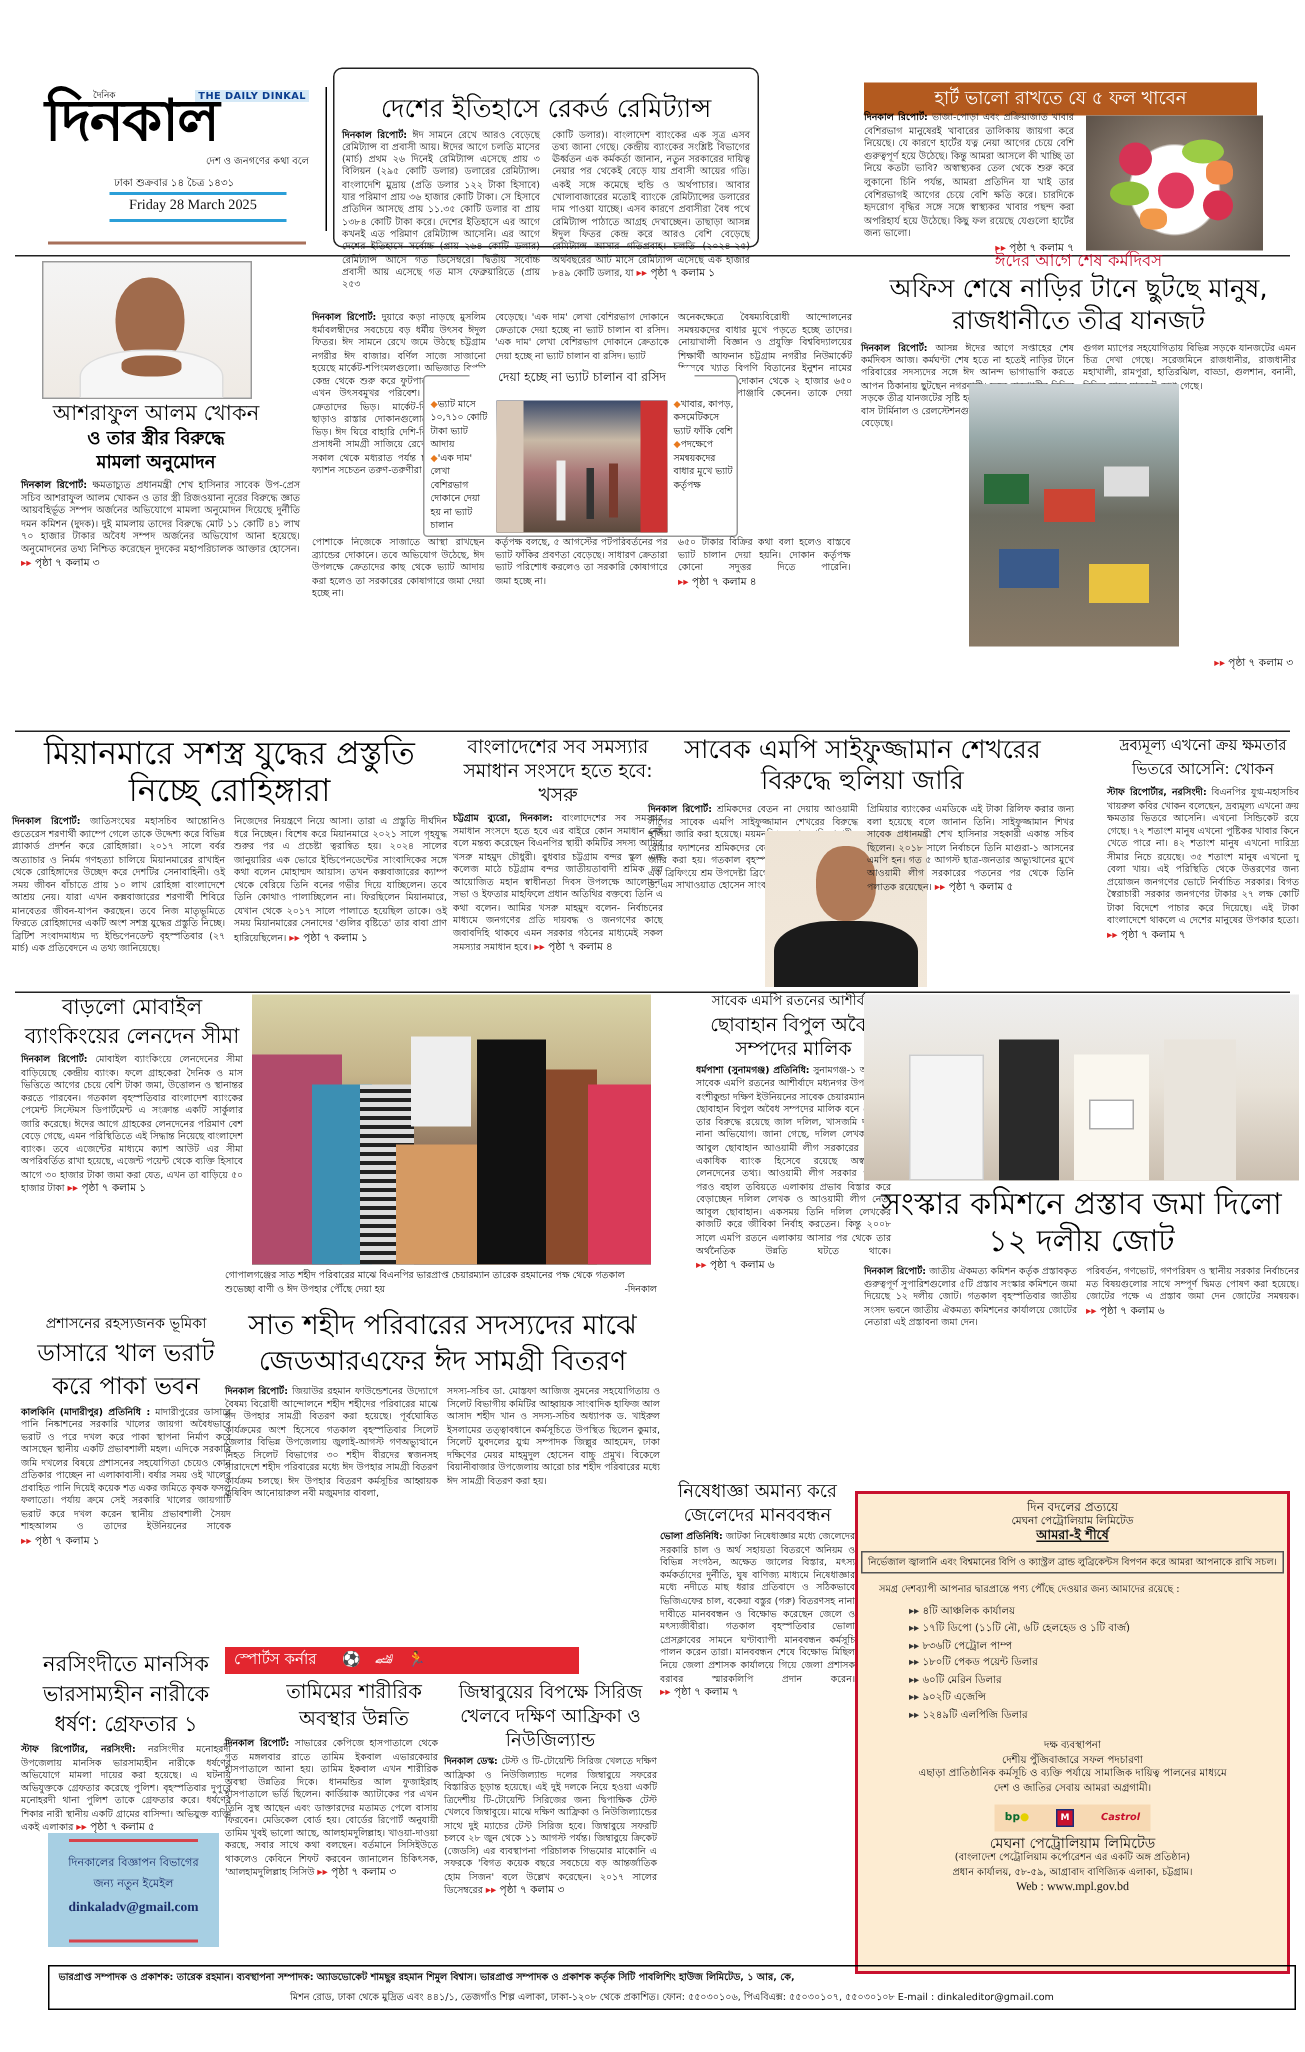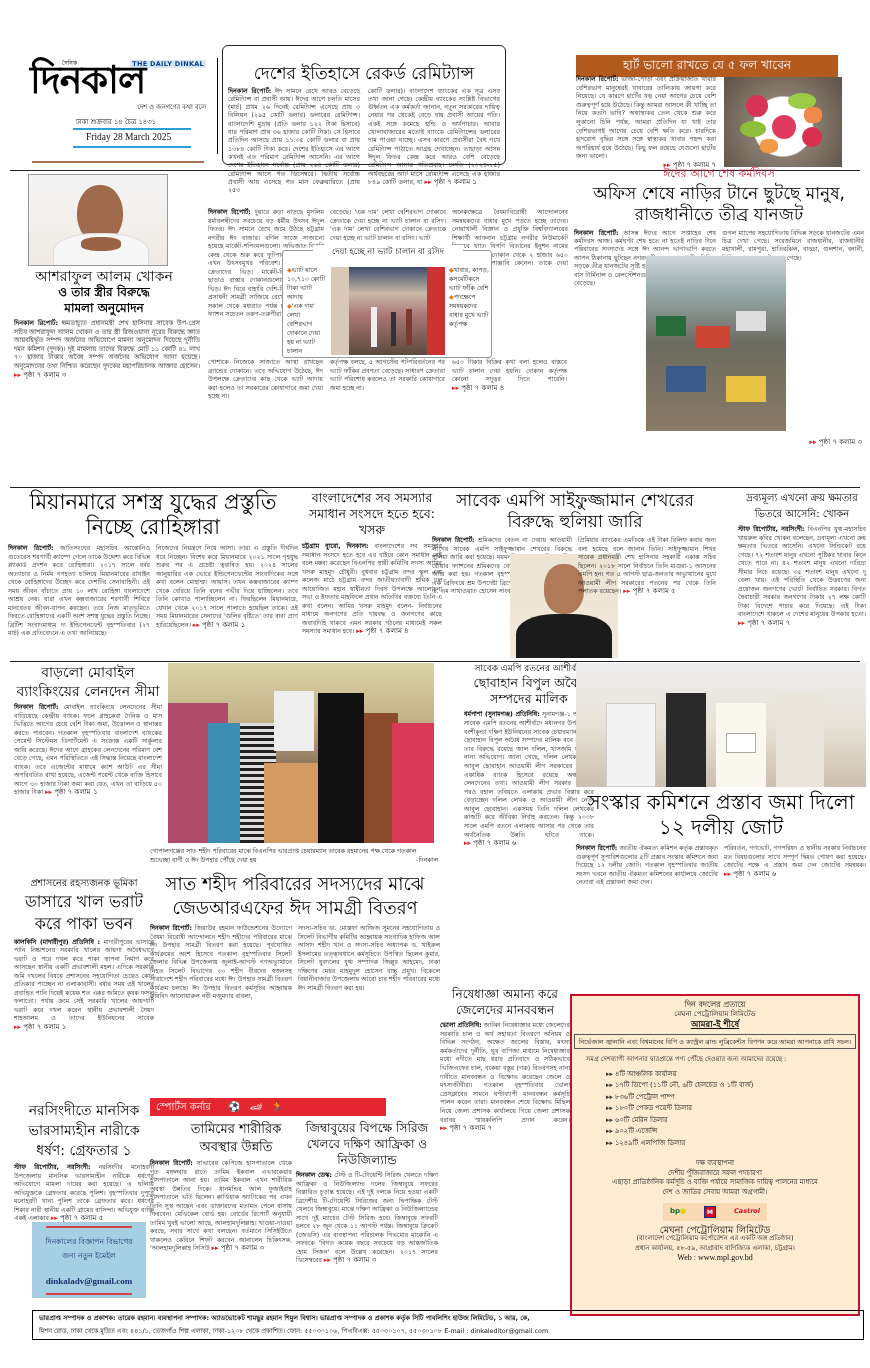--- a/index.html
+++ b/index.html
@@ -220,21 +220,21 @@
 
 <div class="abs" style="left:14px;top:1100px;width:140px;height:130px;">
   <div class="hl" style="font-size:14px;font-weight:normal;line-height:20px;">নরসিংদীতে মানসিক ভারসাম্যহীন নারীকে ধর্ষণ: গ্রেফতার ১</div>
   <div class="body-text" style="font-size:6.2px;line-height:8.5px;margin-top:3px;"><b>স্টাফ রিপোর্টার, নরসিংদী:</b> <span>নরসিংদীর মনোহরদী উপজেলায় মানসিক ভারসাম্যহীন নারীকে ধর্ষণের অভিযোগে মামলা দায়ের করা হয়েছে। এ ঘটনায় অভিযুক্তকে গ্রেফতার করেছে পুলিশ। বৃহস্পতিবার দুপুরে মনোহরদী থানা পুলিশ তাকে গ্রেফতার করে। ধর্ষণের শিকার নারী স্থানীয় একটি গ্রামের বাসিন্দা। অভিযুক্ত ব্যক্তি একই এলাকার</span> <span class="jump"><span class="arrow">▸▸</span> <span style="color:#000">পৃষ্ঠা ৭ কলাম ৫</span></span></div>
 </div>
 
 <div class="abs" style="left:32px;top:1222px;width:114px;height:76px;background:#a7cfe3;text-align:center;padding-top:14px;">
   <div class="abs" style="left:14px;top:4px;width:86px;height:2px;background:#d6434c;"></div>
   <div style="font-size:7.5px;color:#1c2f6b;">দিনকালের বিজ্ঞাপন বিভাগের</div>
   <div style="font-size:7.5px;color:#1c2f6b;margin-top:2px;">জন্য নতুন ইমেইল</div>
-  <div style="font-family:'Liberation Serif',serif;font-size:9px;font-weight:bold;color:#1c2f6b;margin-top:14px;">dinkaladv@gmail.com</div>
+  <div style="font-family:'Liberation Serif',serif;font-size:9px;font-weight:bold;color:#1c2f6b;margin-top:4px;">dinkaladv@gmail.com</div>
   <div class="abs" style="left:14px;bottom:3px;width:86px;height:2px;background:#d6434c;"></div>
 </div>
 
 <div class="abs" style="left:150px;top:1098px;width:236px;height:18px;background:#e3262f;color:#fff;font-size:10px;padding-left:6px;line-height:18px;">
   <span>স্পোর্টস কর্নার</span>
   <span style="margin-left:14px;">⚽</span>
   <span style="margin-left:6px;">🏎</span>
   <span style="margin-left:6px;">🏃</span>
 </div>
 <div class="abs" style="left:150px;top:1120px;width:142px;height:200px;">
@@ -271,14 +271,14 @@
     <span style="font-size:6.5px;font-weight:bold;color:#c8102e;font-style:italic;">Castrol</span>
   </div>
   <div style="font-size:9.5px;margin-top:3px;">মেঘনা পেট্রোলিয়াম লিমিটেড</div>
   <div style="font-size:6.5px;">(বাংলাদেশ পেট্রোলিয়াম কর্পোরেশন এর একটি অঙ্গ প্রতিষ্ঠান)</div>
   <div style="font-size:6.5px;">প্রধান কার্যালয়, ৫৮-৫৯, আগ্রাবাদ বাণিজ্যিক এলাকা, চট্টগ্রাম।</div>
   <div style="font-family:'Liberation Serif',serif;font-size:8px;">Web : www.mpl.gov.bd</div>
 </div>
 
 <div class="abs" style="left:32px;top:1310px;width:832px;height:30px;border:1px solid #000;padding:1px 6px;font-size:6.4px;line-height:13px;overflow:hidden;">
   <div style="font-weight:bold;white-space:nowrap;overflow:hidden;">ভারপ্রাপ্ত সম্পাদক ও প্রকাশক: তারেক রহমান। ব্যবস্থাপনা সম্পাদক: অ্যাডভোকেট শামছুর রহমান শিমুল বিশ্বাস। ভারপ্রাপ্ত সম্পাদক ও প্রকাশক কর্তৃক সিটি পাবলিশিং হাউজ লিমিটেড, ১ আর, কে,</div>
-  <div style="white-space:nowrap;overflow:hidden;">মিশন রোড, ঢাকা থেকে মুদ্রিত এবং ৪৪১/১, তেজগাঁও শিল্প এলাকা, ঢাকা-১২০৮ থেকে প্রকাশিত। ফোন: ৫৫০৩০১০৬, পিএবিএক্স: ৫৫০৩০১০৭, ৫৫০৩০১০৮ E-mail : dinkaleditor@gmail.com</div>
+  <div style="white-space:nowrap;overflow:hidden;text-align:center;">মিশন রোড, ঢাকা থেকে মুদ্রিত এবং ৪৪১/১, তেজগাঁও শিল্প এলাকা, ঢাকা-১২০৮ থেকে প্রকাশিত। ফোন: ৫৫০৩০১০৬, পিএবিএক্স: ৫৫০৩০১০৭, ৫৫০৩০১০৮ E-mail : dinkaleditor@gmail.com</div>
 </div>
 
 </body></html>

